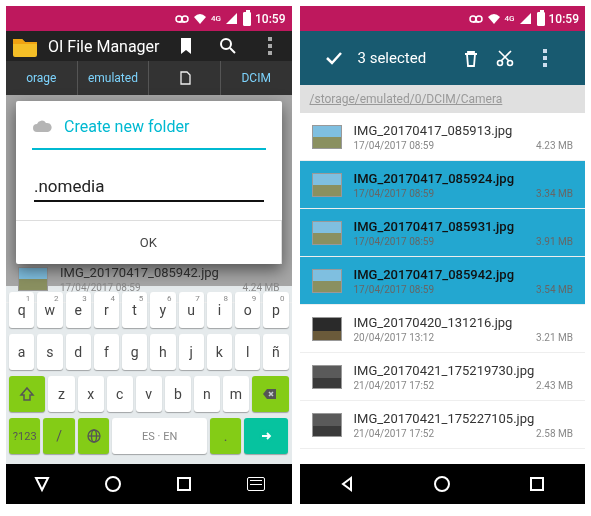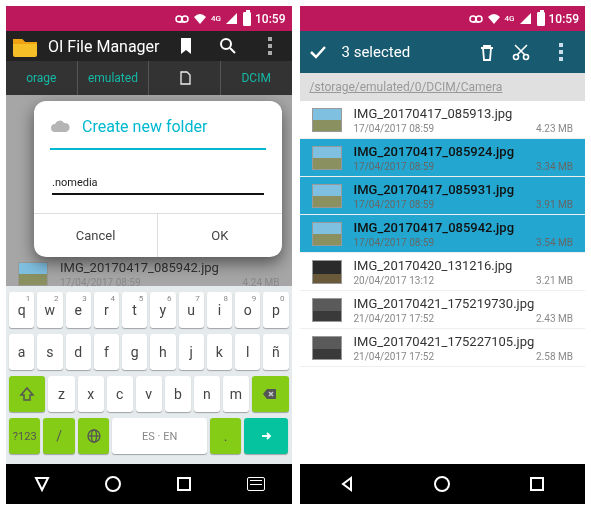--- a/index.html
+++ b/index.html
@@ -11,56 +11,56 @@
     .batt { width:8px; height:14px; border:1px solid #fff; background:#fff; border-radius:1px; position:relative; }
     .batt::before { content:""; position:absolute; top:-3px; left:2px; width:4px; height:2px; background:#fff; }
     .app-bar { height:30px; background:#222; display:flex; align-items:center; padding:0 6px; gap:10px; }
     .folder-ico { width:26px; height:22px; }
     .app-title { color:#fff; font-size:16px; flex:1; }
     .abico { width:32px; height:32px; display:flex; align-items:center; justify-content:center; }
     .abico svg { width:18px; height:18px; fill:#fff; }
     .dots { display:flex; flex-direction:column; gap:3px; align-items:center; }
     .dots span { width:4px; height:4px; background:#aaa; border-radius:0; }
     .breadcrumb { height:34px; background:#333; display:flex; }
-    .crumb { flex:1; display:flex; align-items:center; justify-content:center; color:#14b8a6; font-size:12px; border-right:1px solid #555; }
+    .crumb { flex:1; display:flex; align-items:center; justify-content:center; color:#7dd3fc; font-size:12px; border-right:1px solid #555; }
     .crumb:last-child { border-right:none; }
     .crumb svg { width:14px; height:14px; fill:#eee; }
     .content { flex:1; background:#fff; position:relative; }
-    .row { height:38px; display:flex; align-items:center; padding:0 12px; gap:12px; border-bottom:1px solid #eee; }
+    .row { height:48px; display:flex; align-items:center; padding:0 12px; gap:12px; border-bottom:1px solid #eee; }
     .thumb { width:30px; height:24px; background:linear-gradient(to bottom,#7fbfe0 50%,#8a9060 50%); border:1px solid #999; flex-shrink:0; }
     .thumb.dark { background:linear-gradient(to bottom,#2a2a2a 60%,#6a5a3a 60%); }
     .thumb.dim { background:linear-gradient(to bottom,#5a5a5a 55%,#3a3a3a 55%); }
     .rowtxt { flex:1; }
     .fname { font-size:13px; color:#333; }
     .fmeta { display:flex; justify-content:space-between; color:#888; font-size:10px; margin-top:2px; }
     .row.sel { background:#23a7d0; }
     .row.sel .fname { color:#111; font-weight:500; }
     .row.sel .fmeta { color:#666; }
     
     .backdrop { position:absolute; inset:0; background:rgba(0,0,0,0.35); }
-    .dialog { position:absolute; left:28px; right:10px; top:6px; background:#fff; border-radius:12px; box-shadow:0 6px 16px rgba(0,0,0,0.5); padding:16px 16px 0; }
+    .dialog { position:absolute; left:10px; right:10px; top:6px; background:#fff; border-radius:2px; box-shadow:0 6px 16px rgba(0,0,0,0.5); padding:16px 16px 0; }
     .dlg-head { display:flex; align-items:center; gap:12px; color:#00b9d1; font-size:16px; padding-bottom:12px; border-bottom:2px solid #00b9d1; }
     .dlg-head svg { width:20px; height:14px; fill:#b5b5b5; }
-    .dlg-input { margin:22px 2px 10px; border-bottom:2px solid #111; padding:4px 0; font-size:11px; color:#222; }
+    .dlg-input { margin:22px 2px 10px; border-bottom:2px solid #111; padding:4px 0; font-size:17px; color:#222; }
     .dlg-btns { display:flex; height:44px; border-top:1px solid #ddd; margin:18px -16px 0; }
     .dlg-btn { flex:1; display:flex; align-items:center; justify-content:center; font-size:13px; color:#444; }
     .dlg-btn:first-child { border-right:1px solid #ddd; }
     
     .kbd { background:#e5eaec; padding:6px 3px 4px; }
     .krow { display:flex; justify-content:center; gap:3px; margin-bottom:6px; }
     .key { flex:1; height:36px; background:#fff; border-radius:3px; box-shadow:0 1px 1px rgba(0,0,0,0.3); display:flex; align-items:center; justify-content:center; font-size:14px; color:#444; position:relative; }
     .key sup { position:absolute; top:2px; right:4px; font-size:8px; color:#888; }
     .key.fn { background:#84cc16; color:#555; }
     .key.wide { flex:1.4; }
     .key.space { flex:3; font-size:11px; color:#888; text-align:left; }
     .key.accent { background:#06c39f; }
     .key.accent svg { width:16px; height:16px; fill:#fff; }
     .kbd svg { width:16px; height:16px; fill:#555; }
     
-    .sel-bar { height:42px; background:#185a70; display:flex; align-items:center; padding:0 8px; gap:14px; color:#fff; }
+    .sel-bar { height:54px; background:#185a70; display:flex; align-items:center; padding:0 24px; gap:14px; color:#fff; }
     .sel-bar svg { width:20px; height:20px; fill:#fff; }
     .sel-bar .dots span { background:#cde; }
     .sel-title { flex:1; font-size:15px; }
     .path-bar { height:28px; background:#e0e0e0; color:#999; font-size:12px; display:flex; align-items:center; padding:0 10px;text-decoration:underline; }
     
     .navbar { height:40px; background:#000; display:flex; justify-content:space-around; align-items:center; }
     .navbar svg { width:18px; height:18px; fill:none; stroke:#fff; stroke-width:2; }
     .kbsw { width:18px; height:14px; border:1.5px solid #fff; border-radius:2px; position:relative; }
     .kbsw::after { content:""; position:absolute; inset:2px 2px 5px 2px; border-top:1.5px solid #fff; border-bottom:1.5px solid #fff; }
   </style>
@@ -136,21 +136,20 @@
     </div>
     <div class="dialog">
       <div class="dlg-head">
         <svg viewBox="0 0 20 14">
             <path d="M5 12 a4 4 0 0 1 0 -8 a5 5 0 0 1 9 -1 a4 4 0 0 1 2 9 Z"></path>
           </svg>
         <span>Create new folder</span>
       </div>
       <div class="dlg-input">.nomedia</div>
       <div class="dlg-btns">
-        <div class="dlg-btn">Cancel</div>
         <div class="dlg-btn">OK</div>
       </div>
     </div>
   </div>
 
   <div class="kbd">
     <div class="krow" id="krow1">
         <div class="key">q<sup>1</sup></div>
         <div class="key">w<sup>2</sup></div>
         <div class="key">e<sup>3</sup></div>

